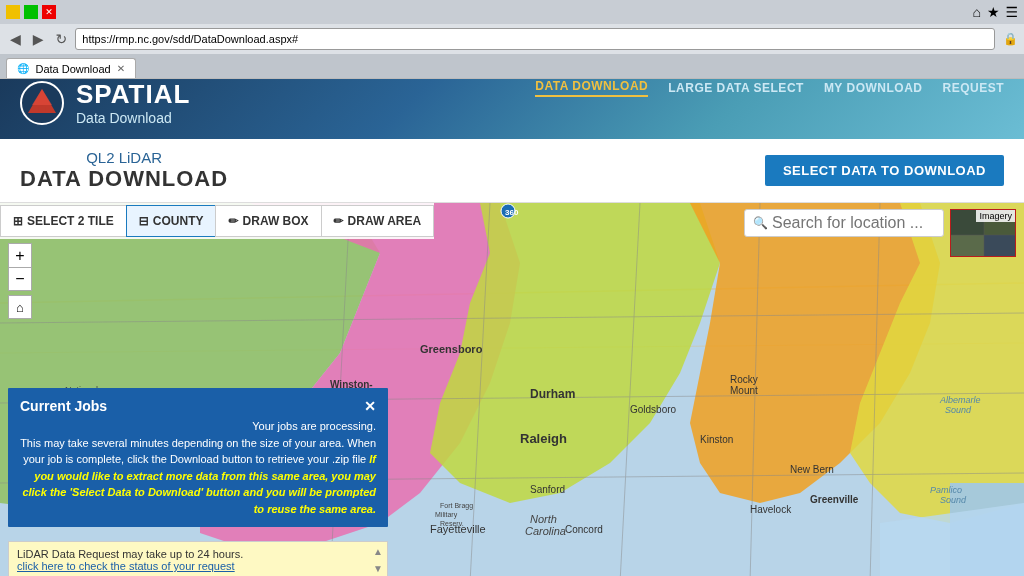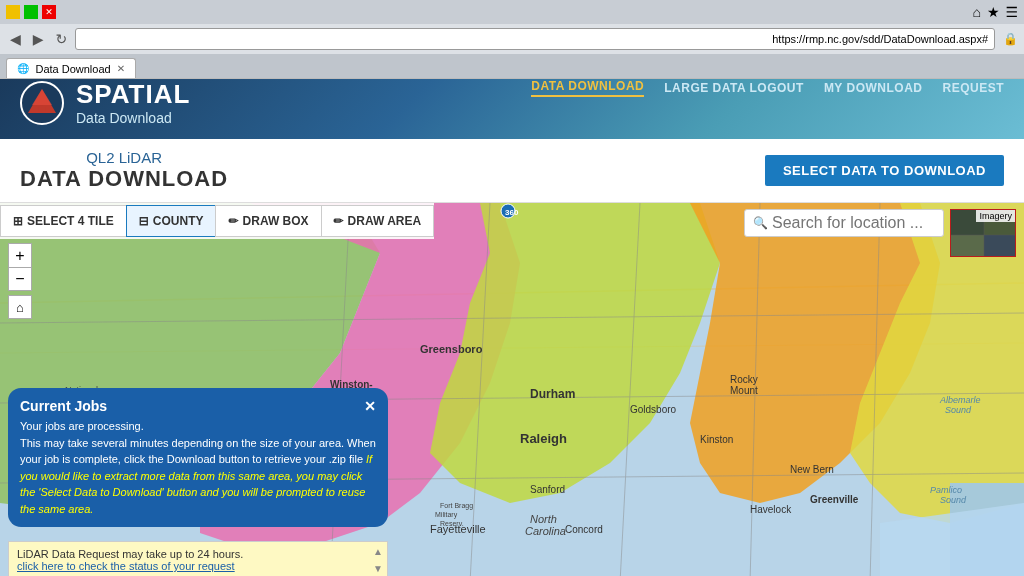--- a/index.html
+++ b/index.html
@@ -33,21 +33,20 @@
     }
     .nav-btn { background: none; border: none; cursor: pointer; font-size: 14px; color: #555; padding: 2px 4px; }
     .address-bar {
       flex: 1;
       height: 22px;
       border: 1px solid #999;
       border-radius: 3px;
       padding: 0 6px;
       font-size: 11px;
       background: white;
-      text-align: right;
     }
     .browser-tabs {
       display: flex;
       align-items: flex-end;
       padding: 0 6px;
       height: 24px;
       background: #bfc5cc;
     }
     .browser-tab {
       display: flex;
@@ -249,26 +248,27 @@
     
     .jobs-panel {
       position: absolute;
       bottom: 60px;
       left: 8px;
       z-index: 30;
       background: #1a5fa8;
       color: white;
       width: 380px;
       padding: 10px 12px;
-      border-radius: 13px;
+      border-radius: 1px;
+      text-align: right;
     }
     .jobs-title { font-size: 14px; font-weight: bold; margin-bottom: 4px; display: flex; justify-content: space-between; }
     .jobs-close { cursor: pointer; font-size: 14px; }
     .jobs-body { font-size: 11px; line-height: 1.5; }
-    .jobs-highlight { color: #ffff00; font-style: italic; font-weight: normal; }
+    .jobs-highlight { color: #ffff00; font-style: italic; font-weight: bold; }
 
     
     .jobs-message {
       position: absolute;
       bottom: 8px;
       left: 8px;
       z-index: 30;
       background: #fef9c3;
       width: 380px;
       border: 1px solid #ccc;
@@ -339,42 +339,42 @@
         <circle cx="18" cy="24" r="4" fill="#c0392b"></circle>
       </svg>
     </div>
     <div class="logo-text">
       <div class="logo-title">SPATIAL</div>
       <div class="logo-subtitle">Data Download</div>
     </div>
   </div>
   <nav class="header-nav">
     <a href="#" class="active">DATA DOWNLOAD</a>
-    <a href="#" class="inactive">LARGE DATA LOGOUT</a>
+    <a href="#" class="inactive">LARGE DATA SELECT</a>
     <a href="#" class="inactive">MY DOWNLOAD</a>
     <a href="#" class="inactive">REQUEST</a>
   </nav>
 </div>
 
 <div class="page-header">
   <div class="page-title-area">
     <div class="page-subtitle">QL2 LiDAR</div>
     <div class="page-title">DATA DOWNLOAD</div>
   </div>
   <div class="page-actions">
     <button class="select-data-btn">SELECT DATA TO DOWNLOAD</button>
   </div>
 </div>
 
 <div class="app-body">
 
   <div class="map-toolbar">
     <button class="map-tool-btn">
       <span class="tool-icon">⊞</span>
-      <span>SELECT 4 TILE</span>
+      <span>SELECT 2 TILE</span>
     </button>
     <button class="map-tool-btn active">
       <span class="tool-icon">⊟</span>
       <span>COUNTY</span>
     </button>
     <button class="map-tool-btn">
       <span class="tool-icon">✏</span>
       <span>DRAW BOX</span>
     </button>
     <button class="map-tool-btn">

